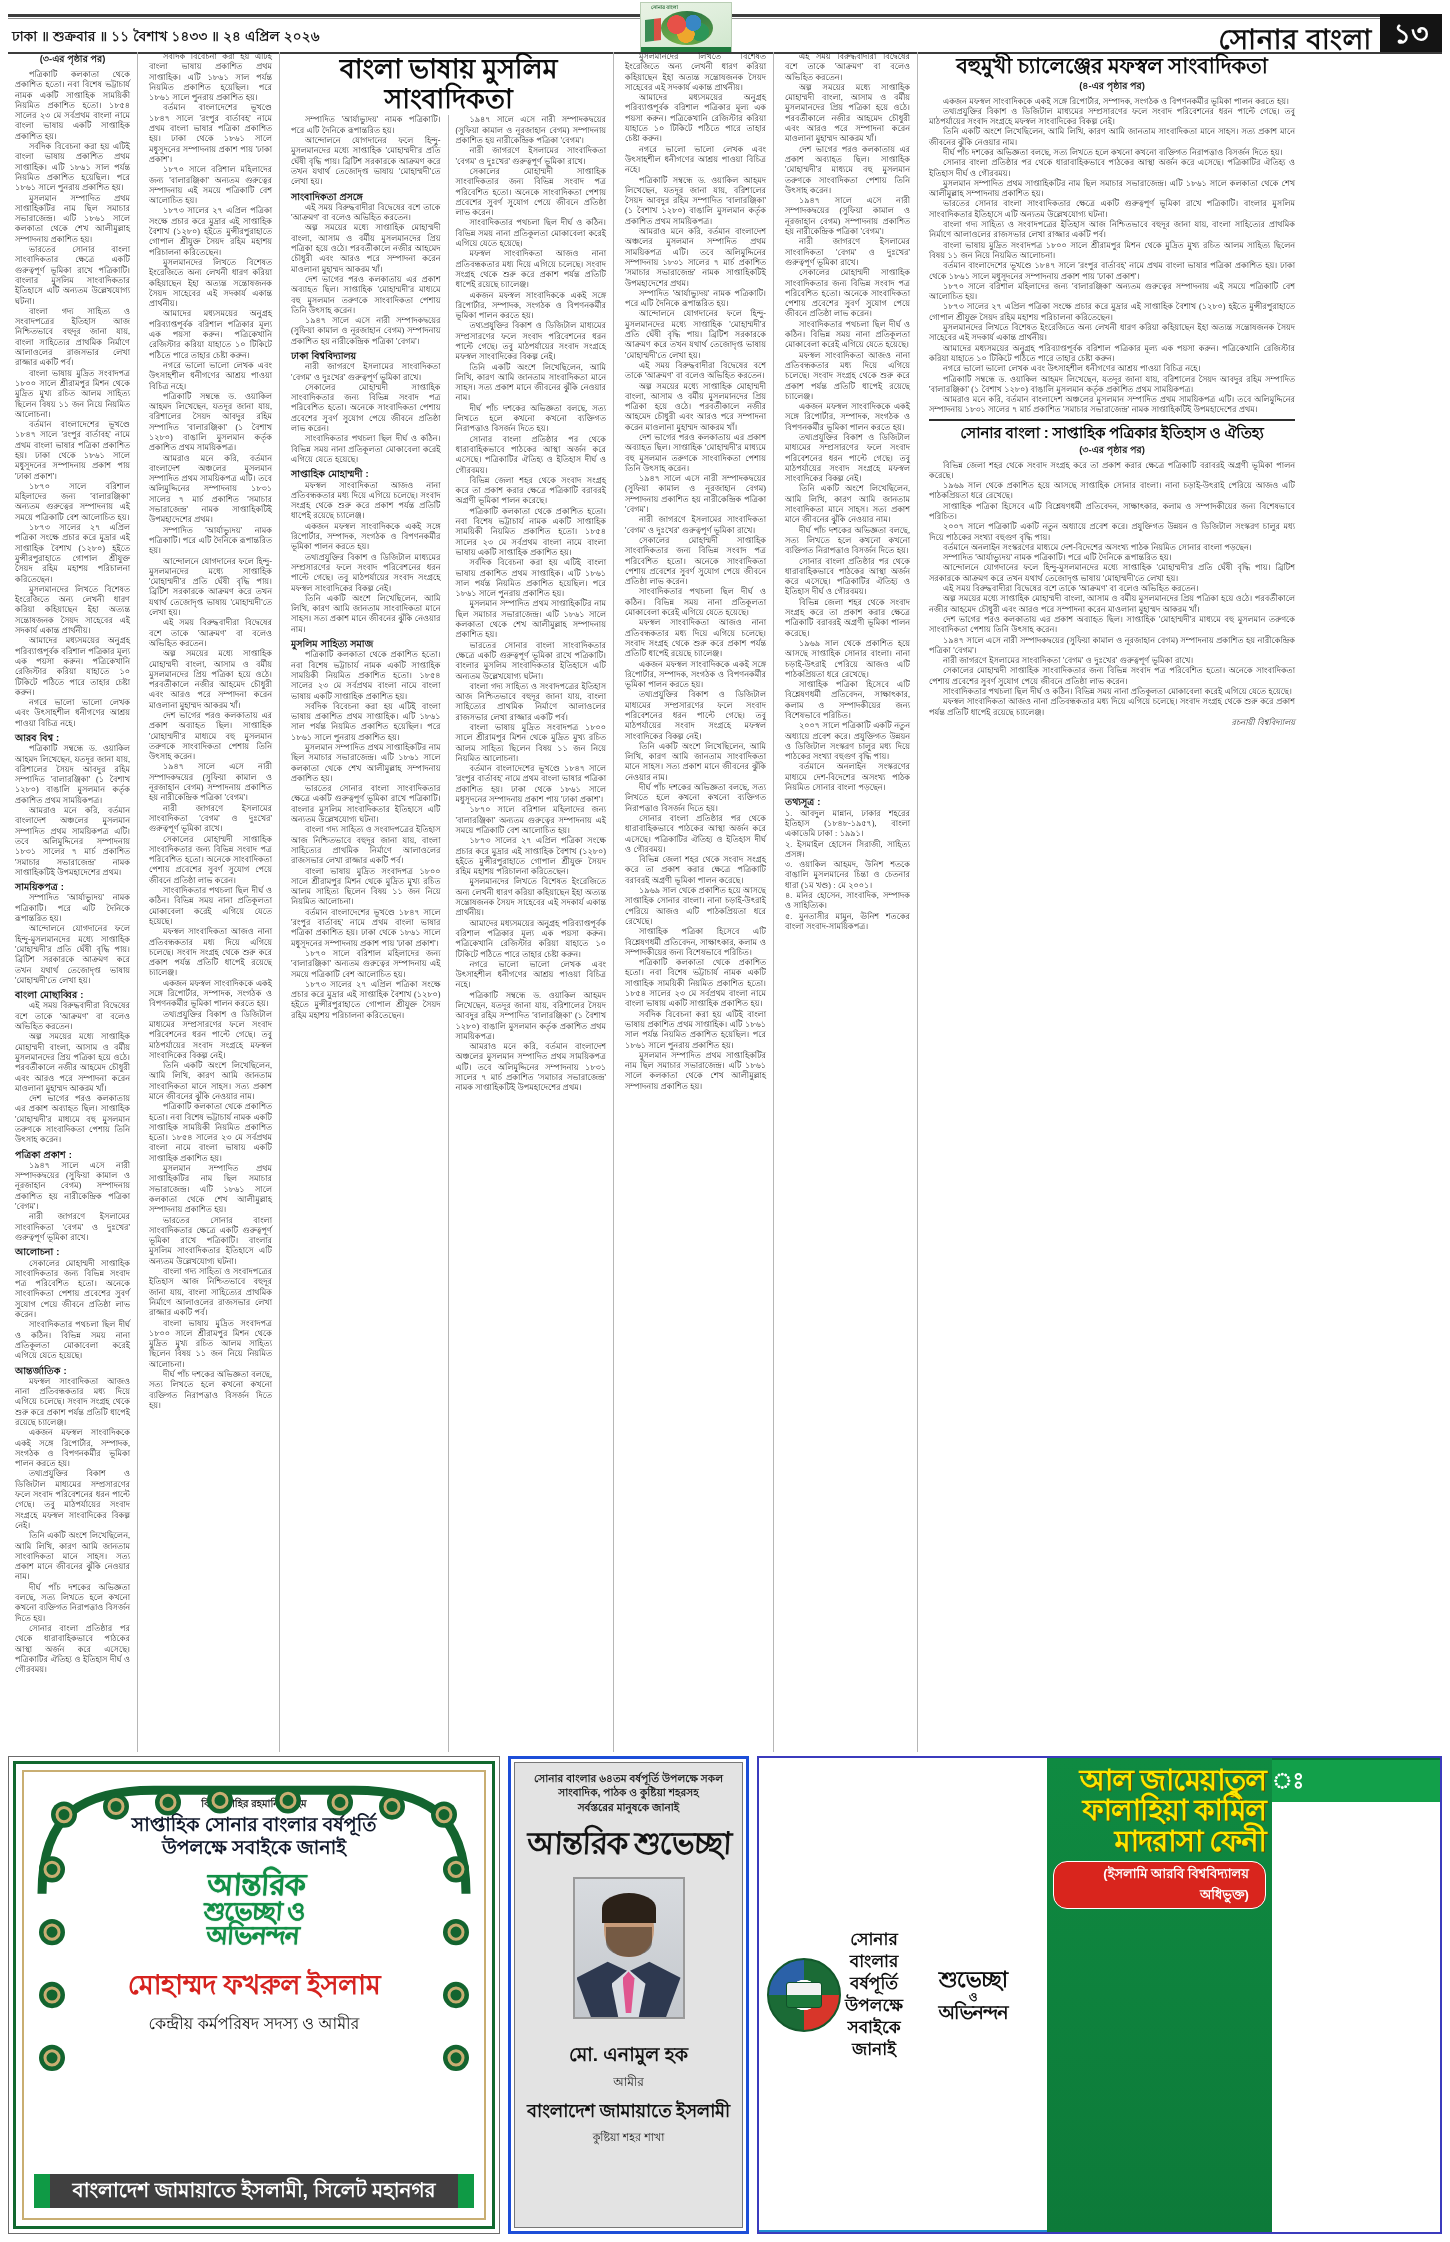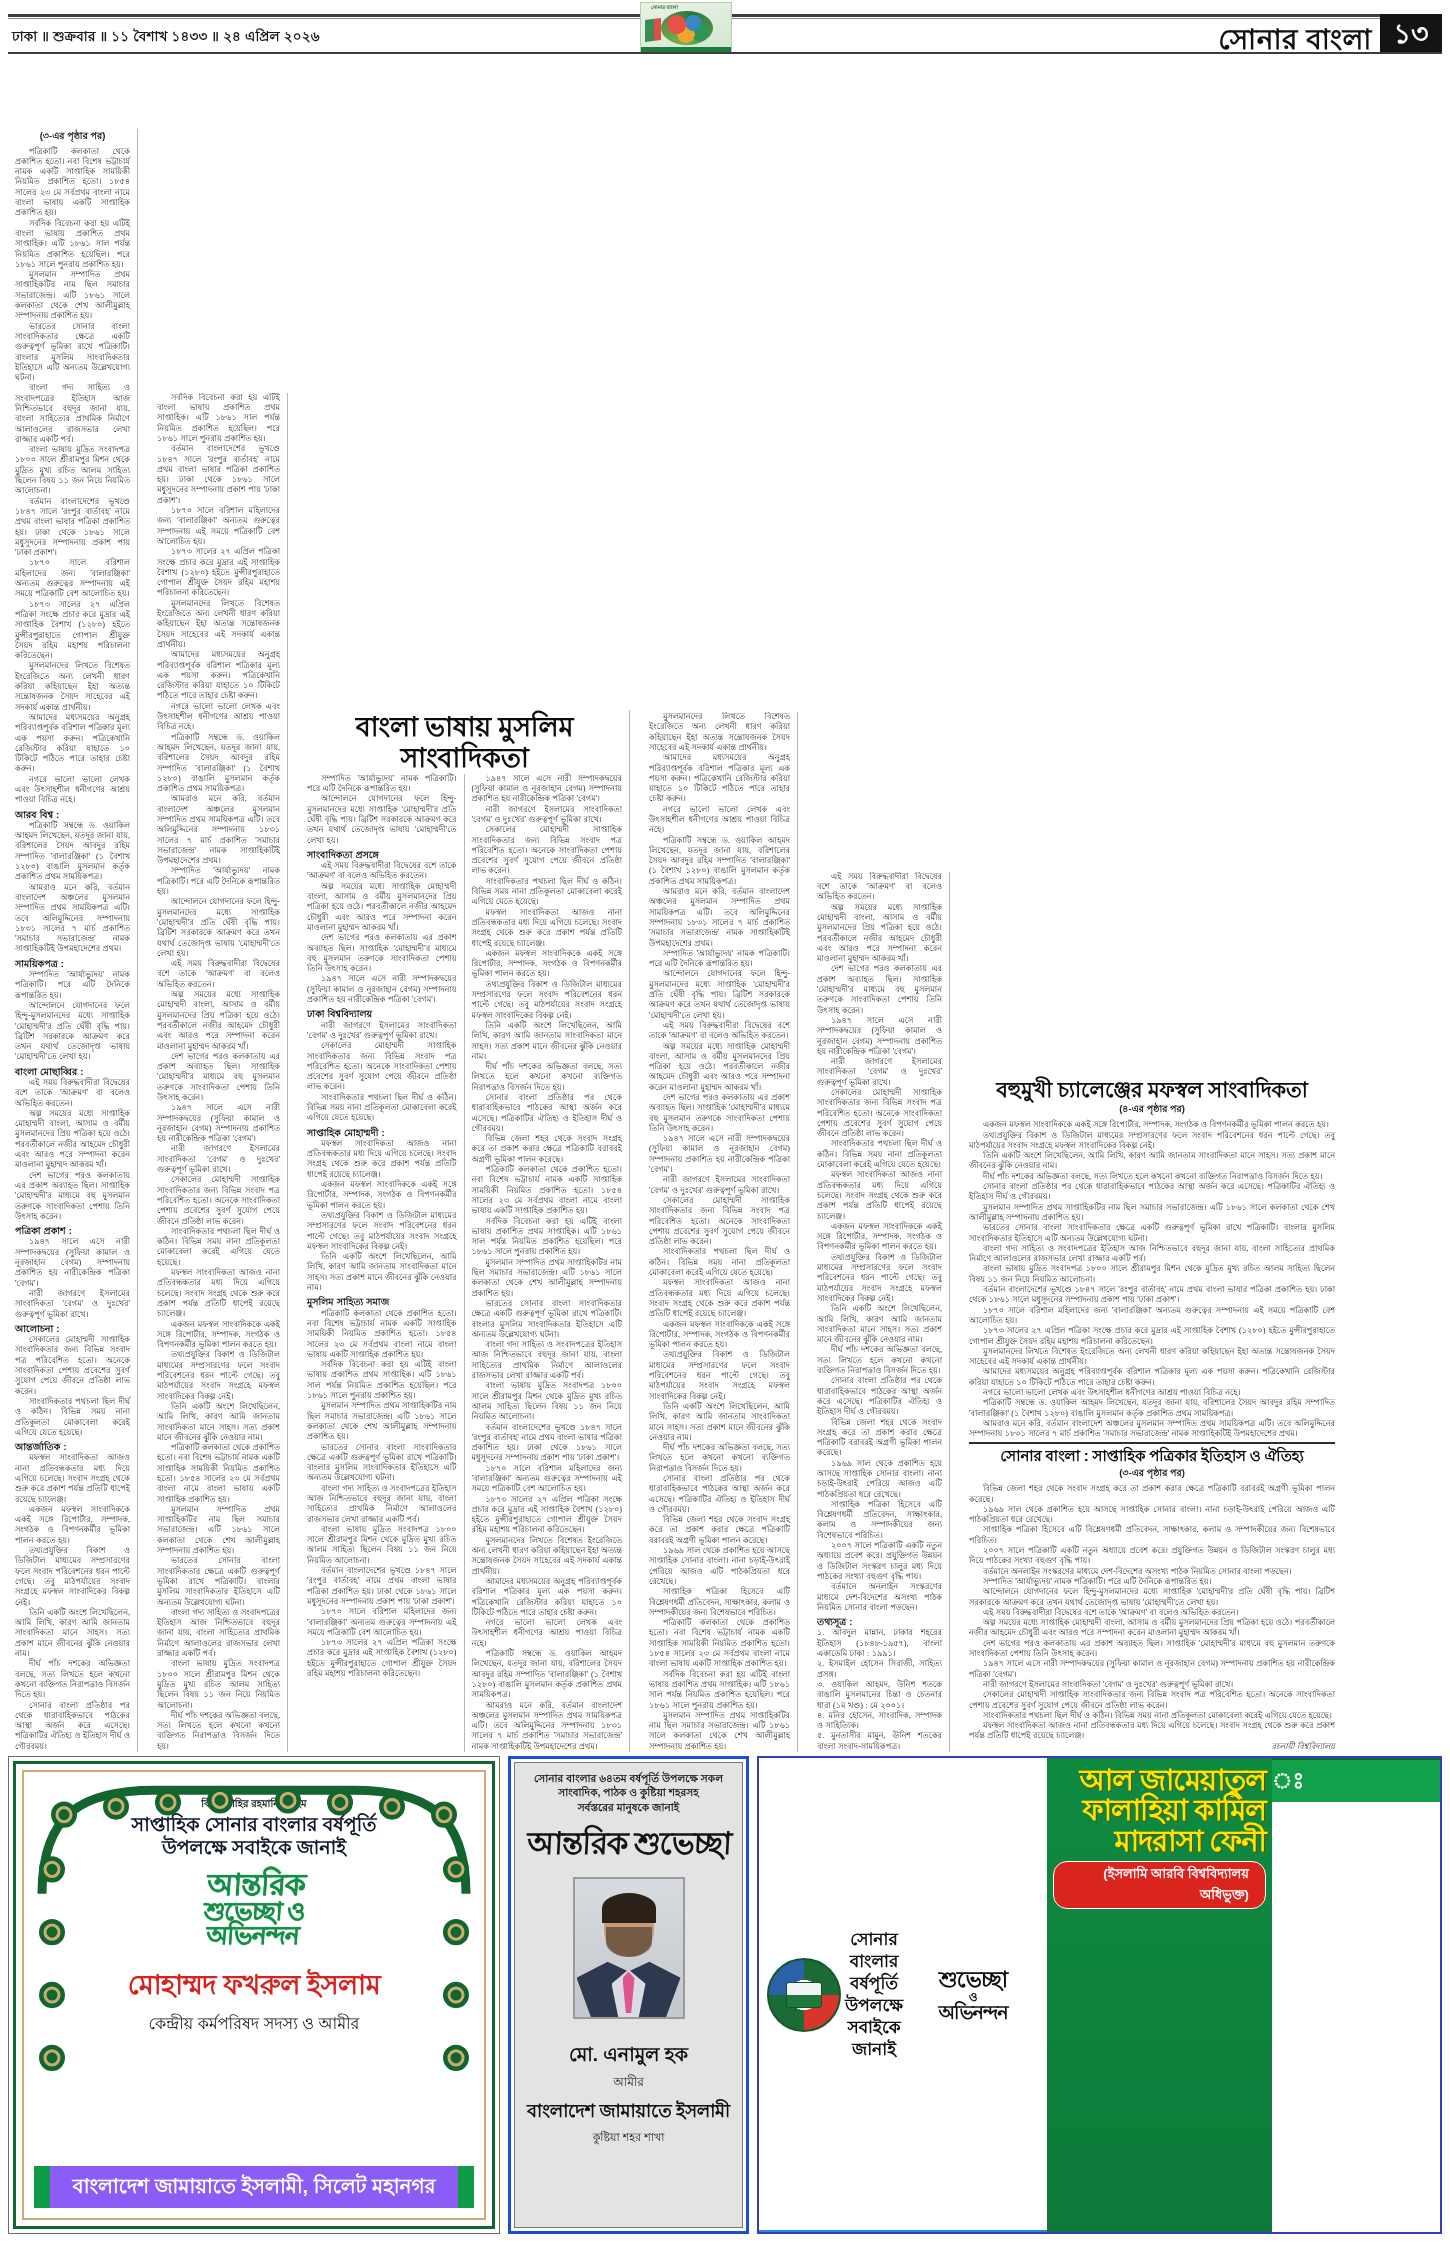--- a/index.html
+++ b/index.html
@@ -92,22 +92,21 @@
 
   
   .news-area {
     position: relative;
     margin: 0 8px;
     height: 1700px;
   }
   .colgrid {
     display: flex;
     height: 100%;
-    gap: 12px;
-    align-items: flex-end;
+    gap: 4px;
   }
   .newscol {
     position: relative;
     padding: 0 7px;
     border-right: 1px solid #b6b6b6;
     overflow: hidden;
   }
   .newscol:last-child { border-right: none; }
 
   .headline {
@@ -212,22 +211,22 @@
     font-family: "Liberation Sans", sans-serif;
     font-size: 27px; margin-top: 16px; text-align: center;
     letter-spacing: -.4px;
   }
   .ad1-role {
     font-size: 16px; margin-top: 2px; text-align: center; color: #111;
     font-family: "Liberation Sans", sans-serif;
   }
   .ad1-footer {
     margin-top: auto; margin-bottom: 2px;
-    width: 100%; height: 42px;
-    background: #8b5cf6;
+    width: 100%; height: 34px;
+    background: #404040;
     border-left: 16px solid #0f9a45;
     border-right: 16px solid #0f9a45;
     display: flex; align-items: center; justify-content: center;
     color: #fff; font-weight: 700;
     font-family: "Liberation Sans", sans-serif;
     font-size: 20px;
   }
 
   
   .ad2 {

